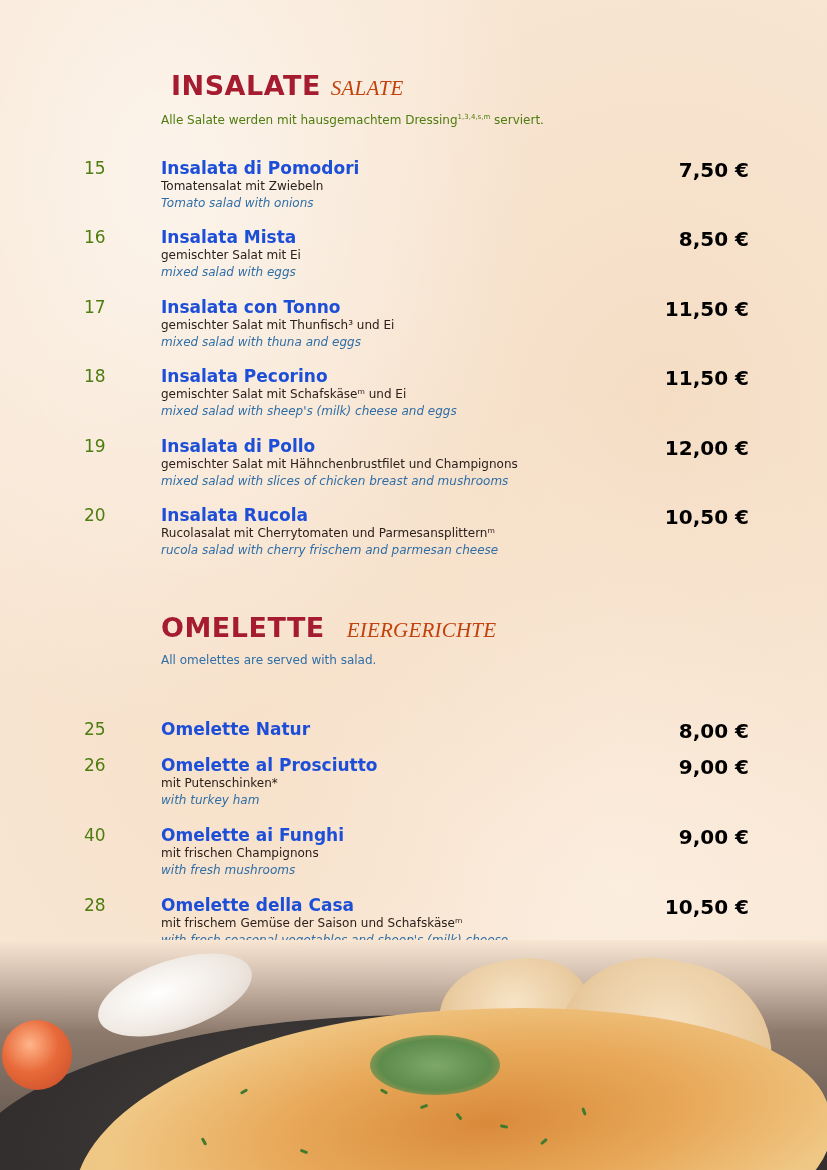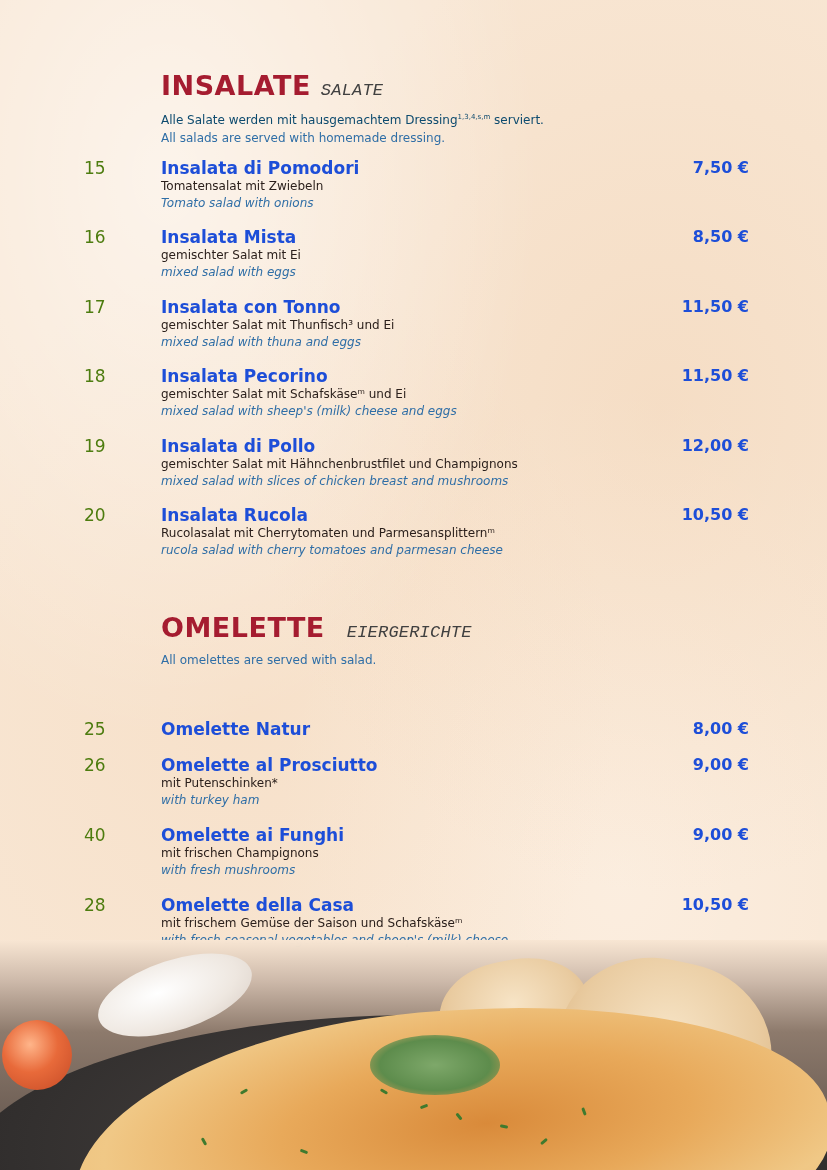--- a/index.html
+++ b/index.html
@@ -13,25 +13,25 @@
       #f8e6d3;
     font-family: "DejaVu Sans", sans-serif;
     color: #231a17;
   }
   .section-head { position: absolute; left: 161px; display: flex; align-items: baseline; }
   .section-title {
     font-family: "DejaVu Sans", sans-serif; font-weight: bold;
     color: #a51c30; font-size: 27px; letter-spacing: 0.5px;
   }
   .section-sub {
-    font-family: Liberation Mono, monospace; font-style: italic;
-    color: #404040; font-size: 17px; margin-left: 10px; letter-spacing: 0.2px;
+    font-family: Liberation Serif, serif; font-style: italic;
+    color: #c2410c; font-size: 21px; margin-left: 10px; letter-spacing: 0.2px;
   }
   .section-note { position: absolute; left: 161px; font-size: 12px; line-height: 18px; }
-  .note-de { color: #0c4a6e; }
+  .note-de { color: #4d7c0f; }
   .note-en { color: #2f6ea6; }
   sup { font-size: 7px; vertical-align: 5px; }
   .item { position: absolute; left: 0; width: 827px; }
   .item-num {
     position: absolute; left: 84px; top: 0;
     font-weight: normal; font-size: 17px; color: #4d7c0f;
   }
   .item-name {
     position: absolute; left: 161px; top: 0;
     font-weight: bold; font-size: 17px; color: #1d4ed8; white-space: nowrap;
@@ -39,21 +39,21 @@
   .item-de {
     position: absolute; left: 161px; top: 21px;
     font-size: 12px; color: #2b201c; white-space: nowrap; text-align: right;
   }
   .item-en {
     position: absolute; left: 161px; top: 38px;
     font-style: italic; font-size: 12px; color: #2f6ea6; white-space: nowrap;
   }
   .item-price {
     position: absolute; right: 78px; top: 0;
-    font-weight: bold; font-size: 16px; color: #1d4ed8; white-space: nowrap;
+    font-weight: bold; font-size: 20px; color: #000000; white-space: nowrap;
   }
   .photo {
     position: absolute; left: 0; top: 940px; width: 827px; height: 230px; overflow: hidden;
     background: linear-gradient(to bottom, rgba(248,230,211,1) 0%, rgba(200,180,165,0.9) 18%, #8d7a6c 40%, #5a4e47 100%);
   }
   .pan {
     position: absolute; left: -40px; top: 75px; width: 920px; height: 330px;
     border-radius: 50%; background: radial-gradient(ellipse at 50% 40%, #4a4442 0%, #33302f 60%, #262322 100%);
   }
   .omelette {
@@ -79,27 +79,26 @@
   }
   .herb {
     position: absolute; left: 370px; top: 95px; width: 130px; height: 60px; border-radius: 50%;
     background: radial-gradient(ellipse, #7ea86a 0%, #5d8c4c 60%, rgba(93,140,76,0) 100%);
   }
   .chive { position: absolute; width: 8px; height: 3px; background: #3f7a2e; border-radius: 2px; }
 </style>
 </head>
 <body>
 
-<div class="section-head" style="top:70px;">
+<div class="section-head" style="top:70px;margin-left:10px;">
   <span class="section-title">INSALATE</span>
   <span class="section-sub">SALATE</span>
 </div>
 <div class="section-note" style="top:108px;">
   <div class="note-de"><span>Alle Salate werden mit hausgemachtem Dressing</span><sup>1,3,4,s,m</sup><span> serviert.</span></div>
-  <div class="note-en">All salads are served with homemade dressing.</div>
 </div>
 
 <div class="item" style="top:158px;">
   <span class="item-num">15</span>
   <span class="item-name">Insalata di Pomodori</span>
   <span class="item-de">Tomatensalat mit Zwiebeln</span>
   <span class="item-en">Tomato salad with onions</span>
   <span class="item-price">7,50 €</span>
 </div>
 <div class="item" style="top:227px;">
@@ -127,21 +126,21 @@
   <span class="item-num">19</span>
   <span class="item-name">Insalata di Pollo</span>
   <span class="item-de">gemischter Salat mit Hähnchenbrustfilet und Champignons</span>
   <span class="item-en">mixed salad with slices of chicken breast and mushrooms</span>
   <span class="item-price">12,00 €</span>
 </div>
 <div class="item" style="top:505px;">
   <span class="item-num">20</span>
   <span class="item-name">Insalata Rucola</span>
   <span class="item-de">Rucolasalat mit Cherrytomaten und Parmesansplitternᵐ</span>
-  <span class="item-en">rucola salad with cherry tomatoes and parmesan cheese</span>
+  <span class="item-en">rucola salad with cherry frischem and parmesan cheese</span>
   <span class="item-price">10,50 €</span>
 </div>
 
 <div class="section-head" style="top:612px;text-align:center;">
   <span class="section-title">OMELETTE</span>
   <span class="section-sub" style="margin-left:22px;">EIERGERICHTE</span>
 </div>
 <div class="section-note" style="top:651px;">
   <div class="note-en">All omelettes are served with salad.</div>
 </div>

